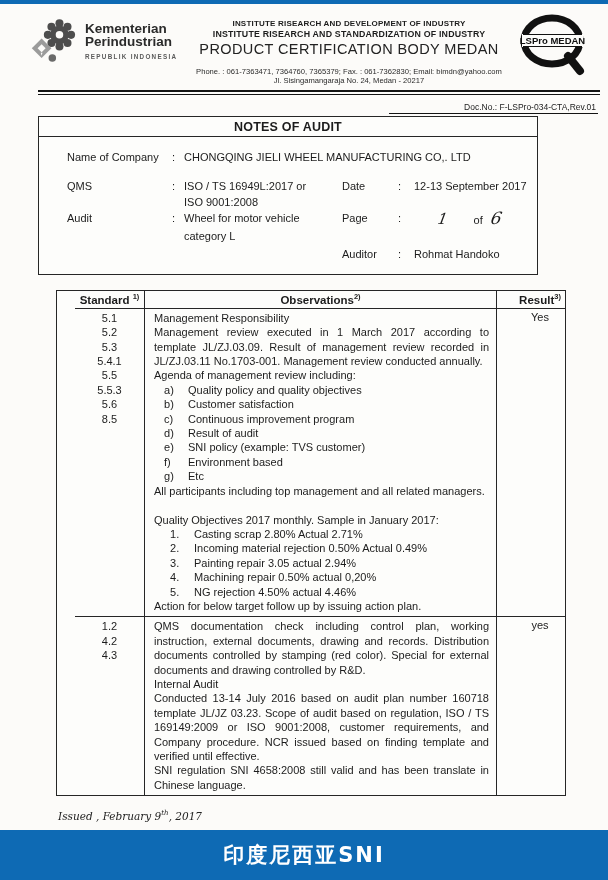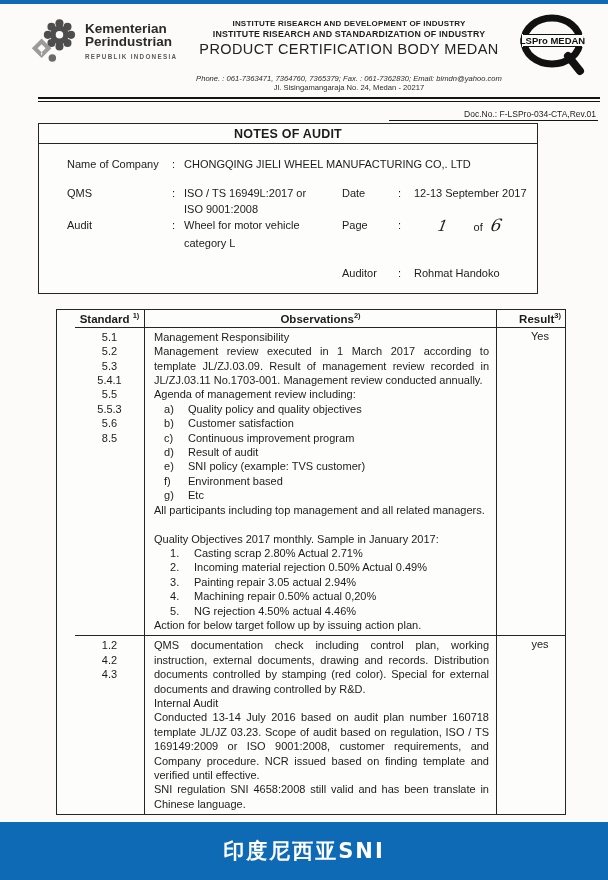--- a/index.html
+++ b/index.html
@@ -16,21 +16,21 @@
   .header-row { display:flex; align-items:flex-start; padding:8px 10px 0 30px; }
   .gov-logo { flex:0 0 158px; display:flex; align-items:center; gap:5px; padding-top:4px; }
   .gov-logo svg { flex:0 0 auto; }
   .ministry-name { line-height:13px; }
   .ministry-name .l1, .ministry-name .l2 { font-weight:bold; font-size:13.5px; color:#2b2b2b; }
   .ministry-name .l3 { font-size:6.3px; letter-spacing:1.3px; color:#5a5a5a; font-weight:bold; margin-top:2px; }
   .center-block { flex:1 1 auto; text-align:center; padding-top:7px; }
   .inst1 { font-size:8px;  font-weight:bold; letter-spacing:.2px; }
   .inst2 { font-size:8.8px; font-weight:bold; letter-spacing:.2px; margin-top:1px; }
   .body-name { font-size:14.5px; letter-spacing:.4px; margin-top:2px; color:#222; }
-  .contact { font-size:7.6px; margin-top:17px; color:#2a2a2a;font-style:italic; }
+  .contact { font-size:7.6px; margin-top:10px; color:#2a2a2a; }
   .address { font-size:7.6px; color:#2a2a2a; }
   .lspro { flex:0 0 88px; padding-top:2px; text-align:center; }
 
   
   .double-rule { margin:5px 8px 0 38px; border-top:2.5px solid #141414; border-bottom:1.5px solid #141414; height:5px; }
   .docno-row { text-align:right; margin:1px 10px 0 0; }
   .docno { display:inline-block; font-size:8.5px; font-weight:normal; border-bottom:1.5px solid #141414; padding:0 2px 1px 75px; }
 
   
   .notes-box { margin:2px 18px 0 38px; width:500px; border:1.3px solid #262626; background:#fdfdfb; }
@@ -64,21 +64,21 @@
   .objectives { counter-reset:ob; }
   .objectives li { counter-increment:ob; }
   .objectives li { padding-left:40px; }
   .objectives li::before { content:counter(ob) "."; position:absolute; left:16px; }
   .blank-line { height:14.4px; }
 
   
   .issued-line { margin:13px 0 0 58px; font-family:"DejaVu Serif", serif; font-style:italic; font-size:10.5px; color:#222; }
   .issued-line sup { font-size:7px; }
   .bottom-bar {
-    position:absolute; left:0; right:0; bottom:0; height:58px;
+    position:absolute; left:0; right:0; bottom:0; height:50px;
     background:#0e6ab4; display:flex; align-items:center; justify-content:center;
     color:#ffffff; font-size:21px; font-weight:bold; letter-spacing:2px;
     font-family:"DejaVu Sans", sans-serif;
   }
 </style>
 </head>
 <body>
 
 <div class="top-strip"></div>
 
@@ -172,21 +172,21 @@
     </div>
     <div class="info-grid-row">
       <span></span>
         <span></span>
       <span>category L</span>
       <span></span>
         <span></span>
         <span></span>
     </div>
 
-    <div class="info-grid-row" style="margin-top:14px;">
+    <div class="info-grid-row" style="margin-top:2px;">
       <span></span>
         <span></span>
         <span></span>
       <span>Auditor</span>
       <span>:</span>
       <span>Rohmat Handoko</span>
     </div>
 
   </div>
 </div>

